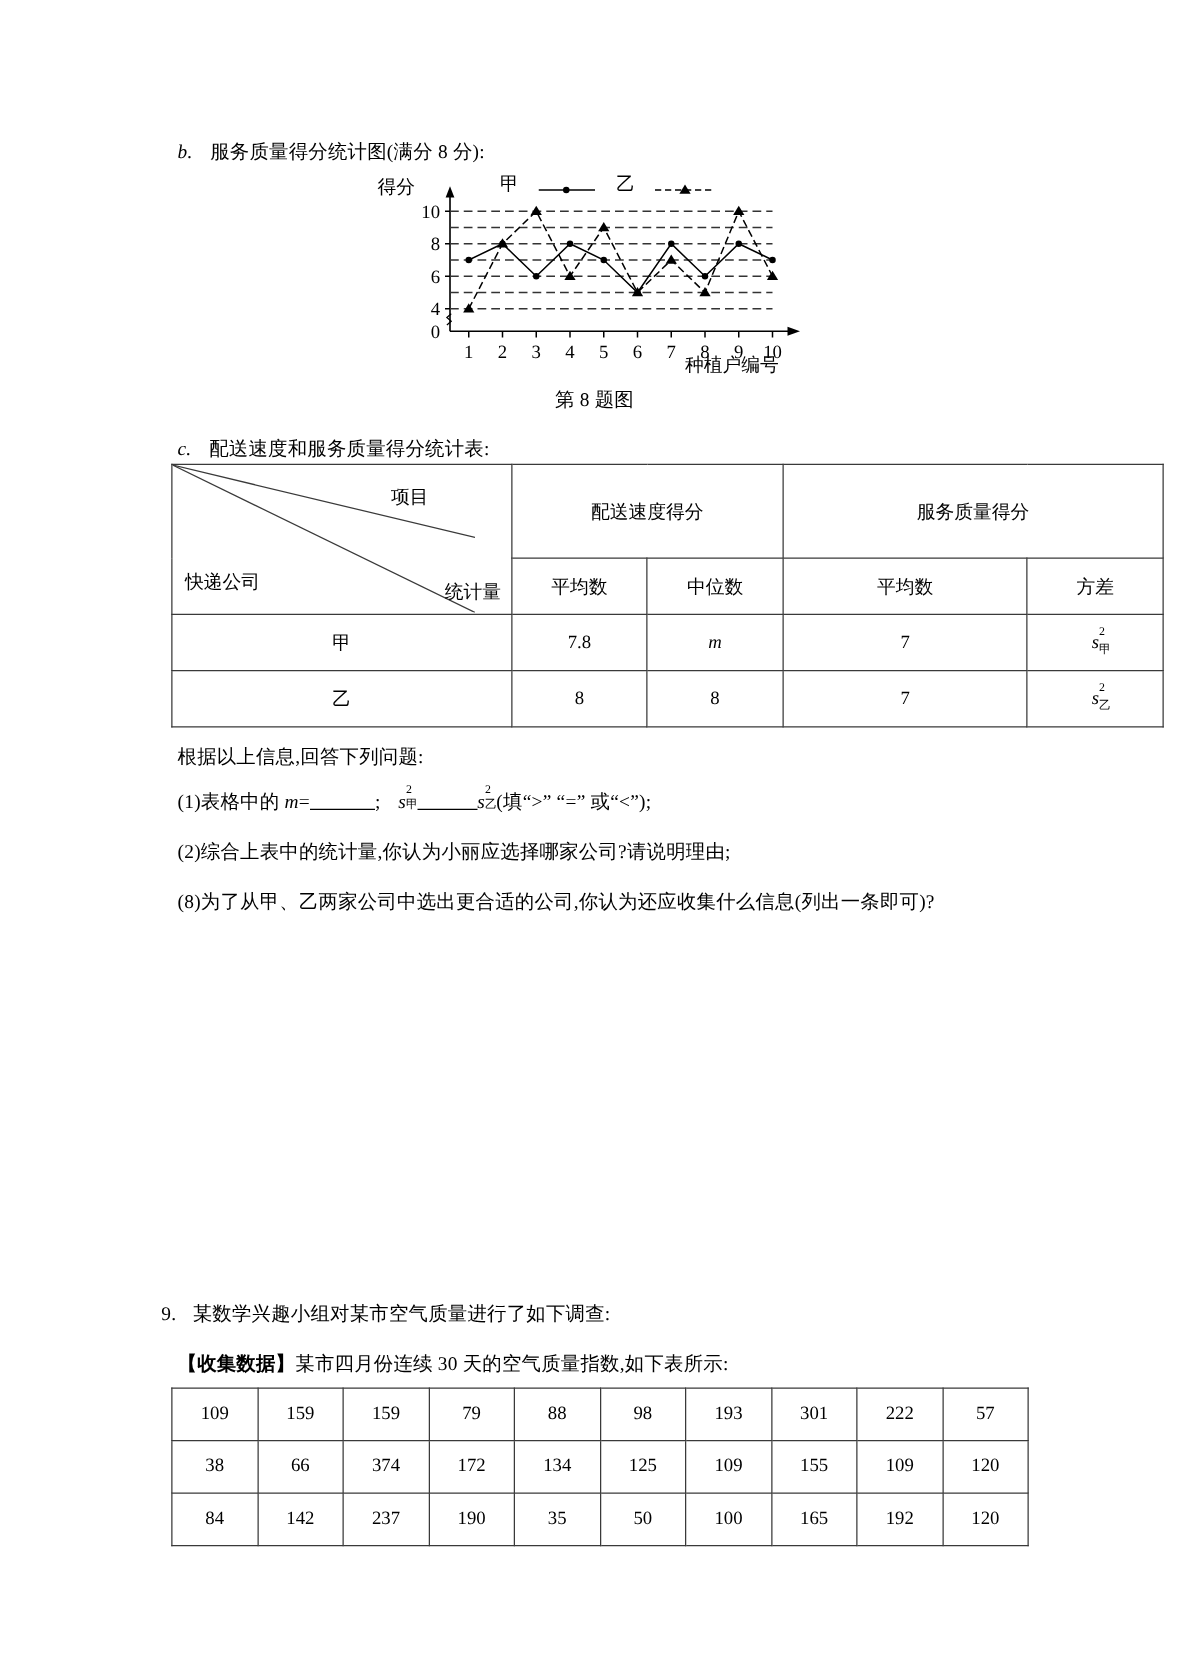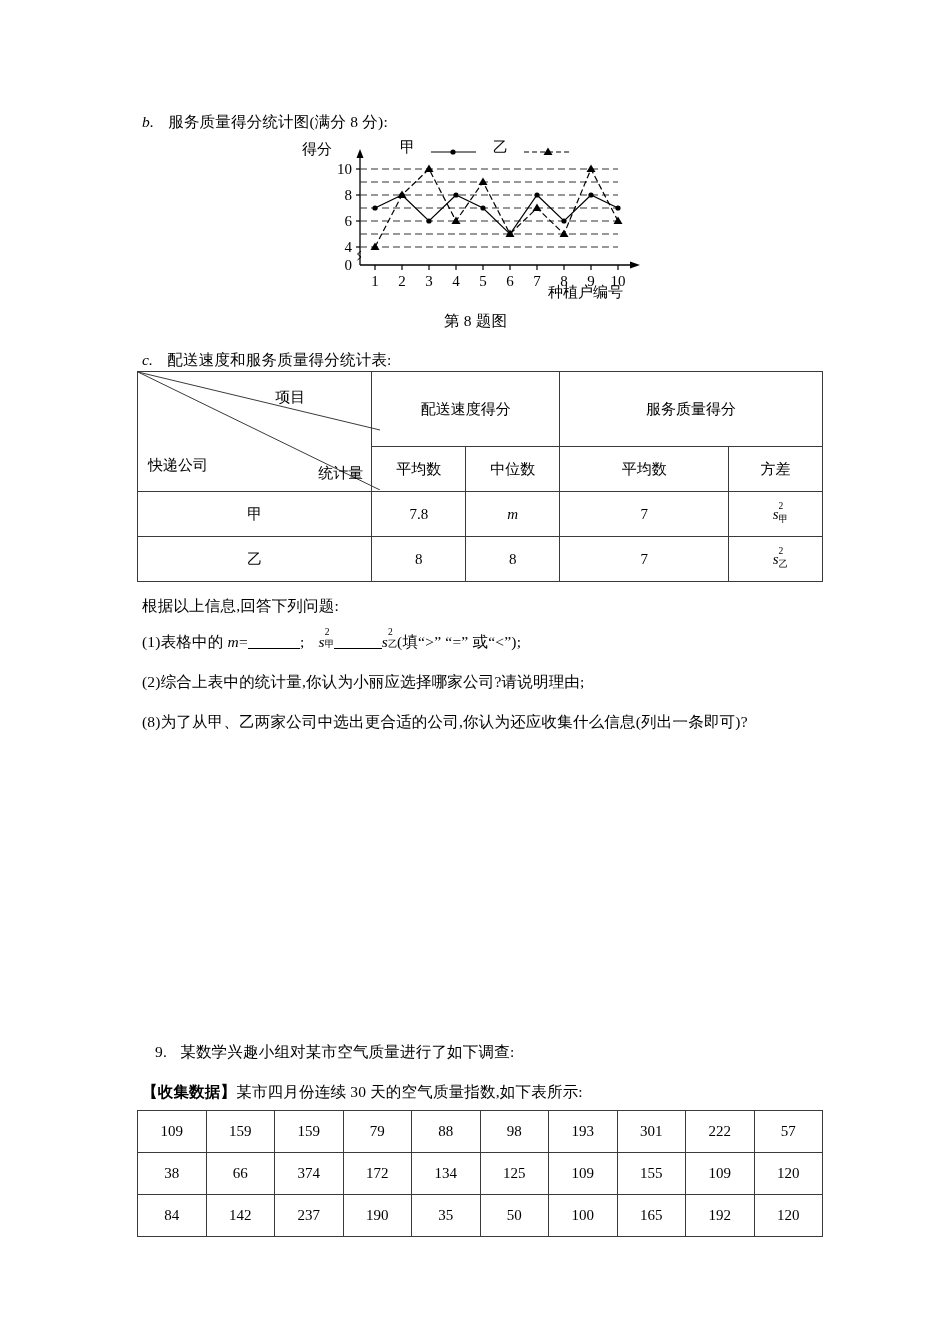--- a/index.html
+++ b/index.html
@@ -82,21 +82,21 @@
     border: 1px solid #3a3a3a;
     text-align: center;
     vertical-align: middle;
     font-weight: normal;
     padding: 0;
   }
 
   #stat-table {
     left: 137px;
     top: 371px;
-    width: 686px;
+    width: 794px;
   }
   #stat-table td { height: 44px; }
   .hdr-corner {
     position: relative;
     height: 118px !important;
     width: 242px;
     padding: 0 !important;
   }
   .hdr-corner svg {
     position: absolute; left: 0; top: 0;
@@ -291,21 +291,21 @@
     <span>(1)表格中的</span>
     <span class="mi">m</span><span>=</span><span class="blank"></span><span>;</span>
     <span style="display:inline-block;width:6px"></span>
     <span class="sv"><span>s</span><span class="sup">2</span><span class="sub">甲</span></span><span style="display:inline-block;width:9px"></span><span class="blank-sm"></span><span class="sv"><span>s</span><span class="sup">2</span><span class="sub">乙</span></span><span style="display:inline-block;width:9px"></span><span>(填“&gt;” “=” 或“&lt;”);</span>
   </div>
 
   <div class="txt" style="left:142px; top:670px;">(2)综合上表中的统计量,你认为小丽应选择哪家公司?请说明理由;</div>
 
   <div class="txt" style="left:142px; top:710px;">(8)为了从甲、乙两家公司中选出更合适的公司,你认为还应收集什么信息(列出一条即可)?</div>
 
-  <div class="txt" style="left:155px; top:1040px;text-align:center;">
+  <div class="txt" style="left:129px; top:1040px;text-align:center;">
     <span>9.</span>
     <span style="display:inline-block;width:5px"></span>
     <span>某数学兴趣小组对某市空气质量进行了如下调查:</span>
   </div>
 
   <div class="txt" style="left:142px; top:1080px;">
     <span class="bold">【收集数据】</span><span>某市四月份连续 30 天的空气质量指数,如下表所示:</span>
   </div>
 
   <table class="grid" id="data-table">

